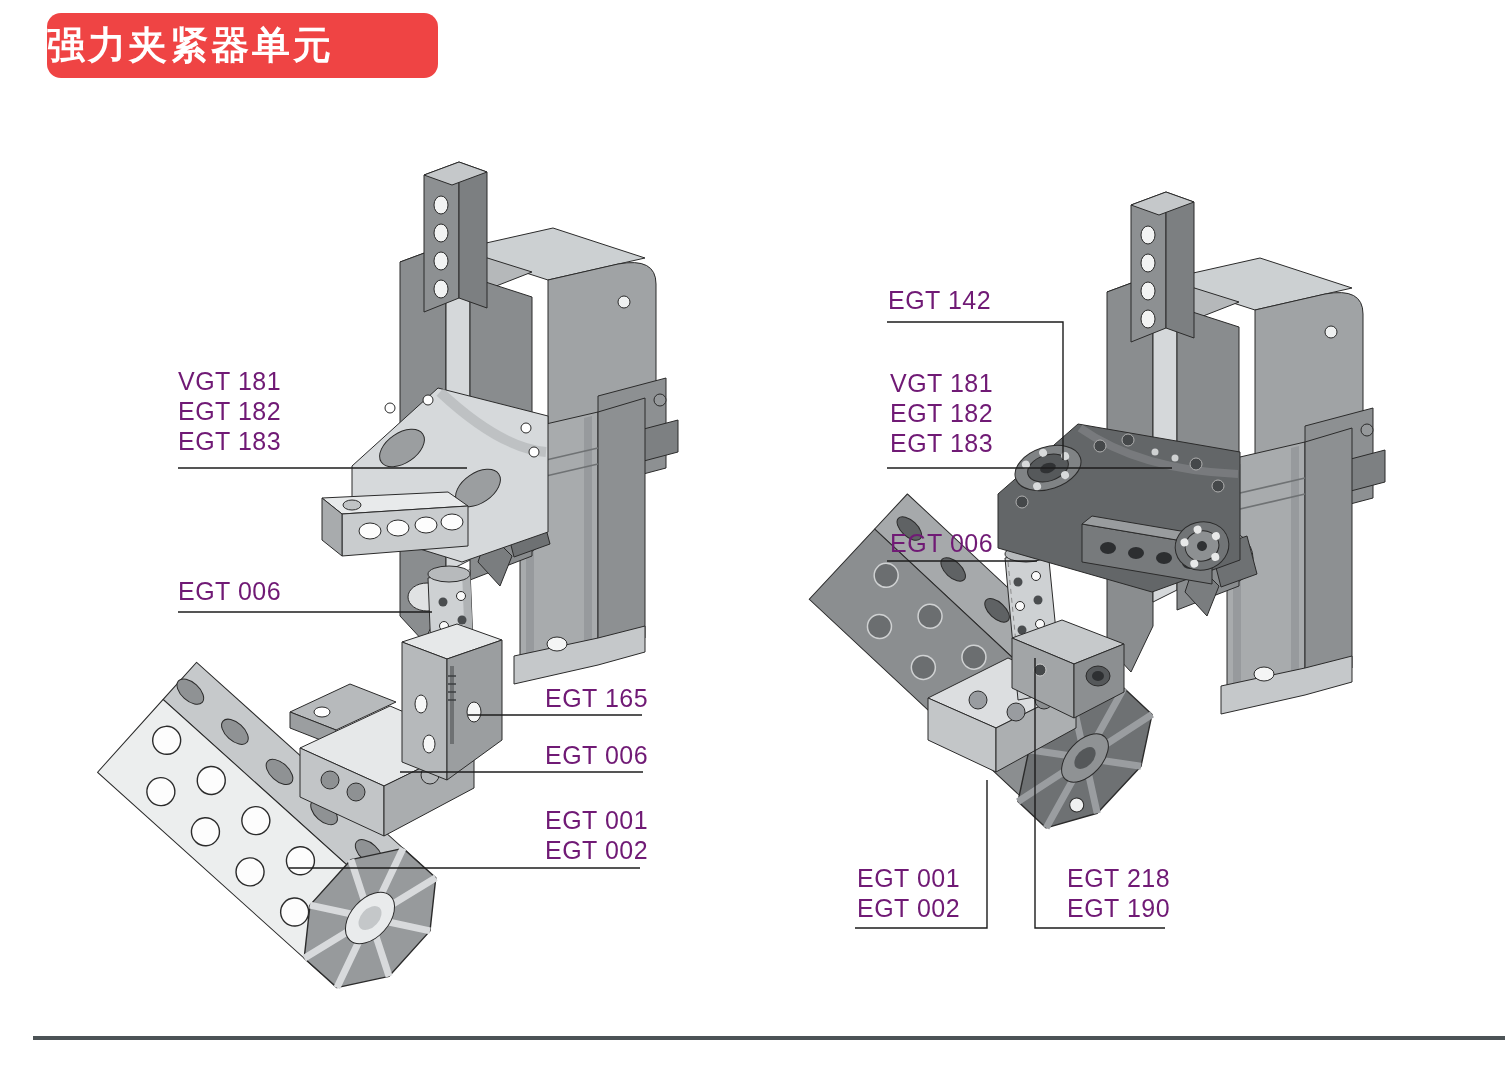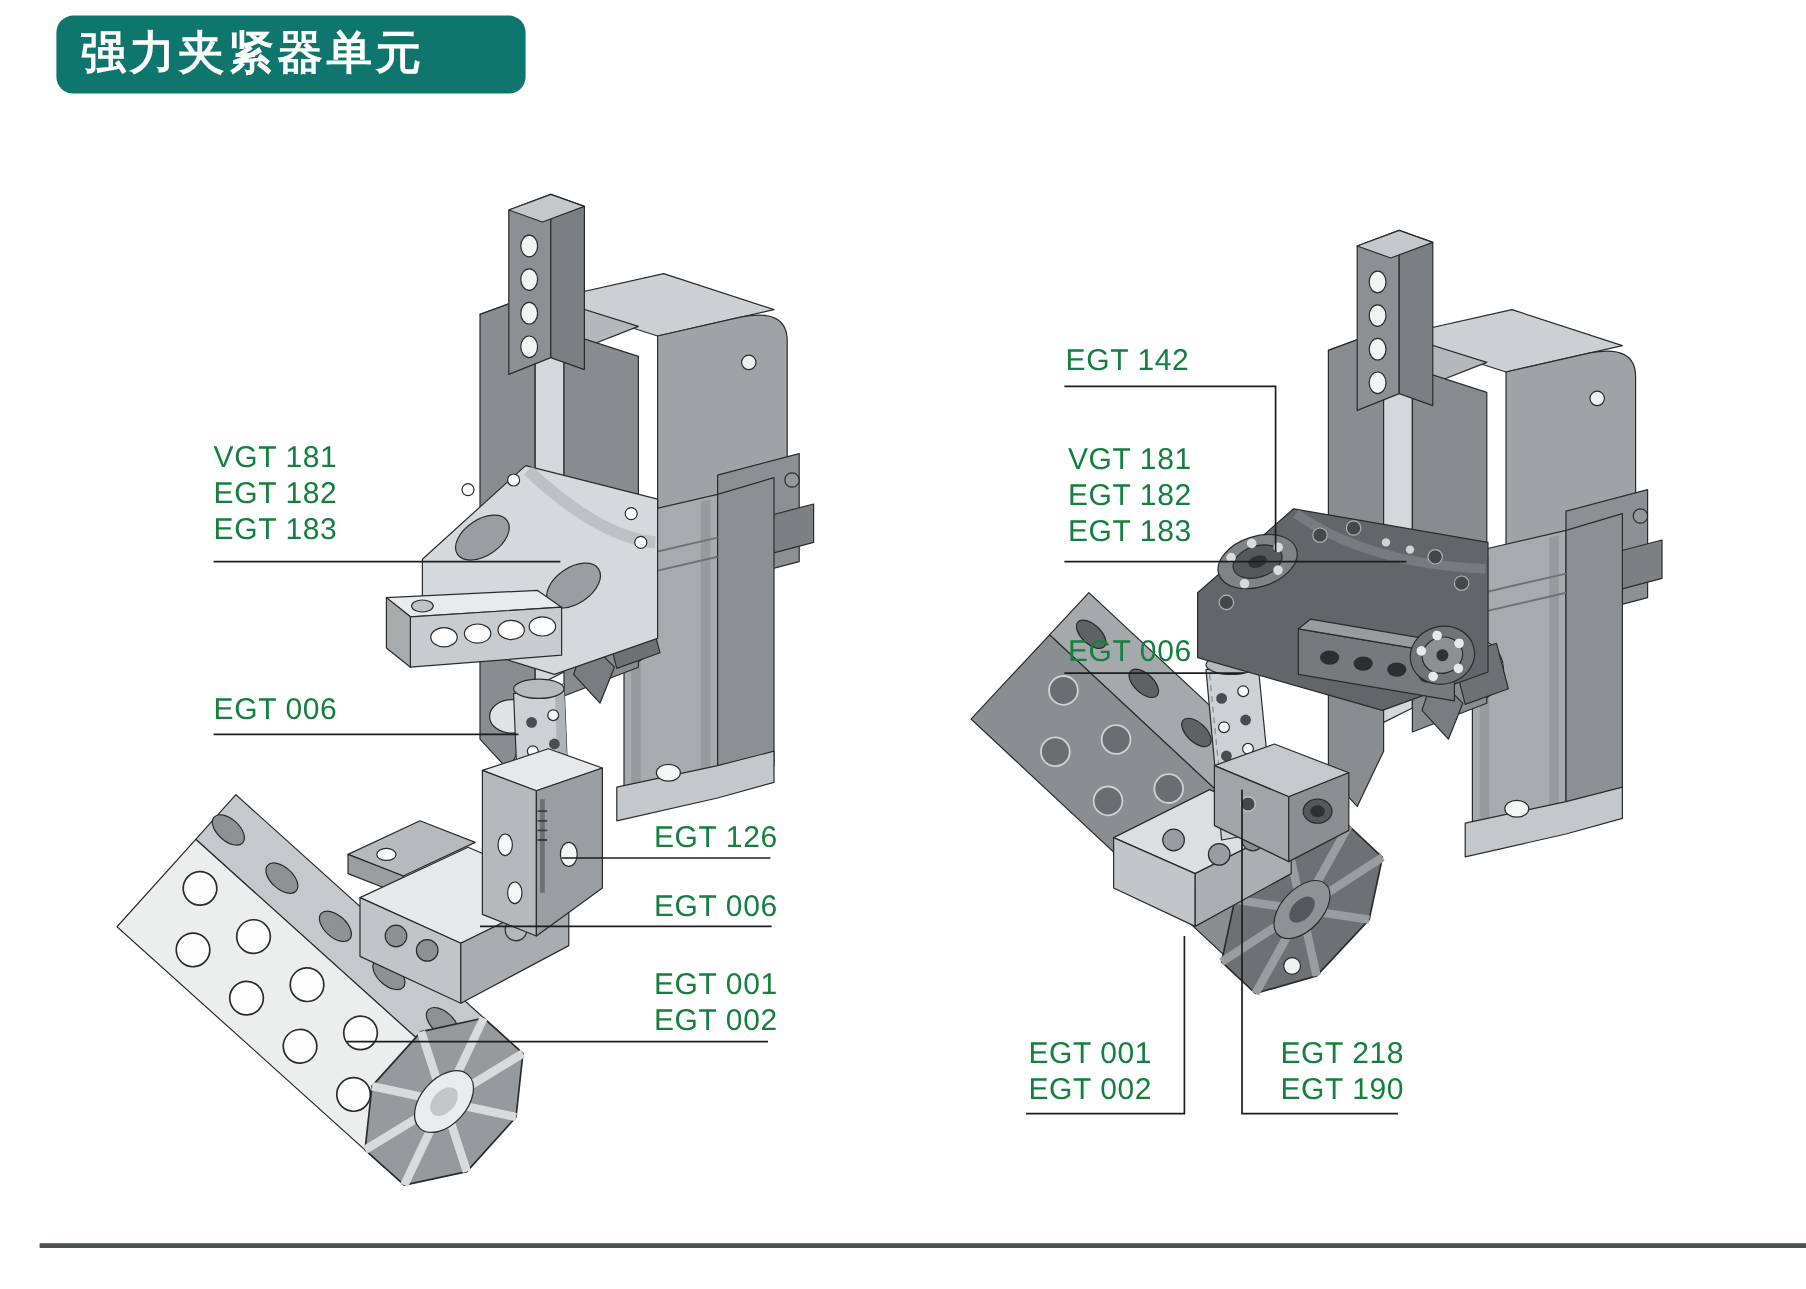--- a/index.html
+++ b/index.html
@@ -1,23 +1,23 @@
 <!DOCTYPE html>
 <html><head>
 <meta charset="utf-8">
 <style>
   html,body{margin:0;padding:0;background:#ffffff;}
   body{width:1505px;height:1074px;position:relative;overflow:hidden;
        font-family:"Liberation Sans","DejaVu Sans",sans-serif;}
   .badge{position:absolute;left:47px;top:13px;width:391px;height:65px;
-         background:#0f766e;border-radius:14px;color:#ffffff;
+         background:#ef4444;border-radius:14px;color:#ffffff;
          font-size:38px;font-weight:bold;letter-spacing:3px;
-         line-height:65px;padding-left:20px;box-sizing:border-box;
+         line-height:65px;box-sizing:border-box;
          font-family:Liberation Sans, sans-serif;}
-  .label{position:absolute;color:#15803d;font-size:25px;line-height:30px;
+  .label{position:absolute;color:#701a75;font-size:25px;line-height:30px;
          white-space:nowrap;letter-spacing:0.5px;}
   .label span{display:block;}
   svg{position:absolute;left:0;top:0;}
   .s{stroke:#2b2b2b;stroke-width:1;stroke-linejoin:round;}
   .s2{stroke:#2b2b2b;stroke-width:1.4;stroke-linejoin:round;}
   .ld{stroke:#1c1c1c;stroke-width:1.4;fill:none;}
   .spoke{fill:none;stroke-width:7;}
   .seam{fill:none;stroke:#6f7274;stroke-width:1.6;}
   .divider{position:absolute;left:33px;top:1036px;width:1472px;height:4px;
            background:#4c5356;}
@@ -278,21 +278,21 @@
 
 <div class="label" style="left:178px;top:366px;">
   <span>VGT 181</span>
   <span>EGT 182</span>
   <span>EGT 183</span>
 </div>
 <div class="label" style="left:178px;top:576px;">
   <span>EGT 006</span>
 </div>
 <div class="label" style="left:545px;top:683px;">
-  <span>EGT 126</span>
+  <span>EGT 165</span>
 </div>
 <div class="label" style="left:545px;top:740px;">
   <span>EGT 006</span>
 </div>
 <div class="label" style="left:545px;top:805px;">
   <span>EGT 001</span>
   <span>EGT 002</span>
 </div>
 
 <div class="label" style="left:888px;top:285px;">

